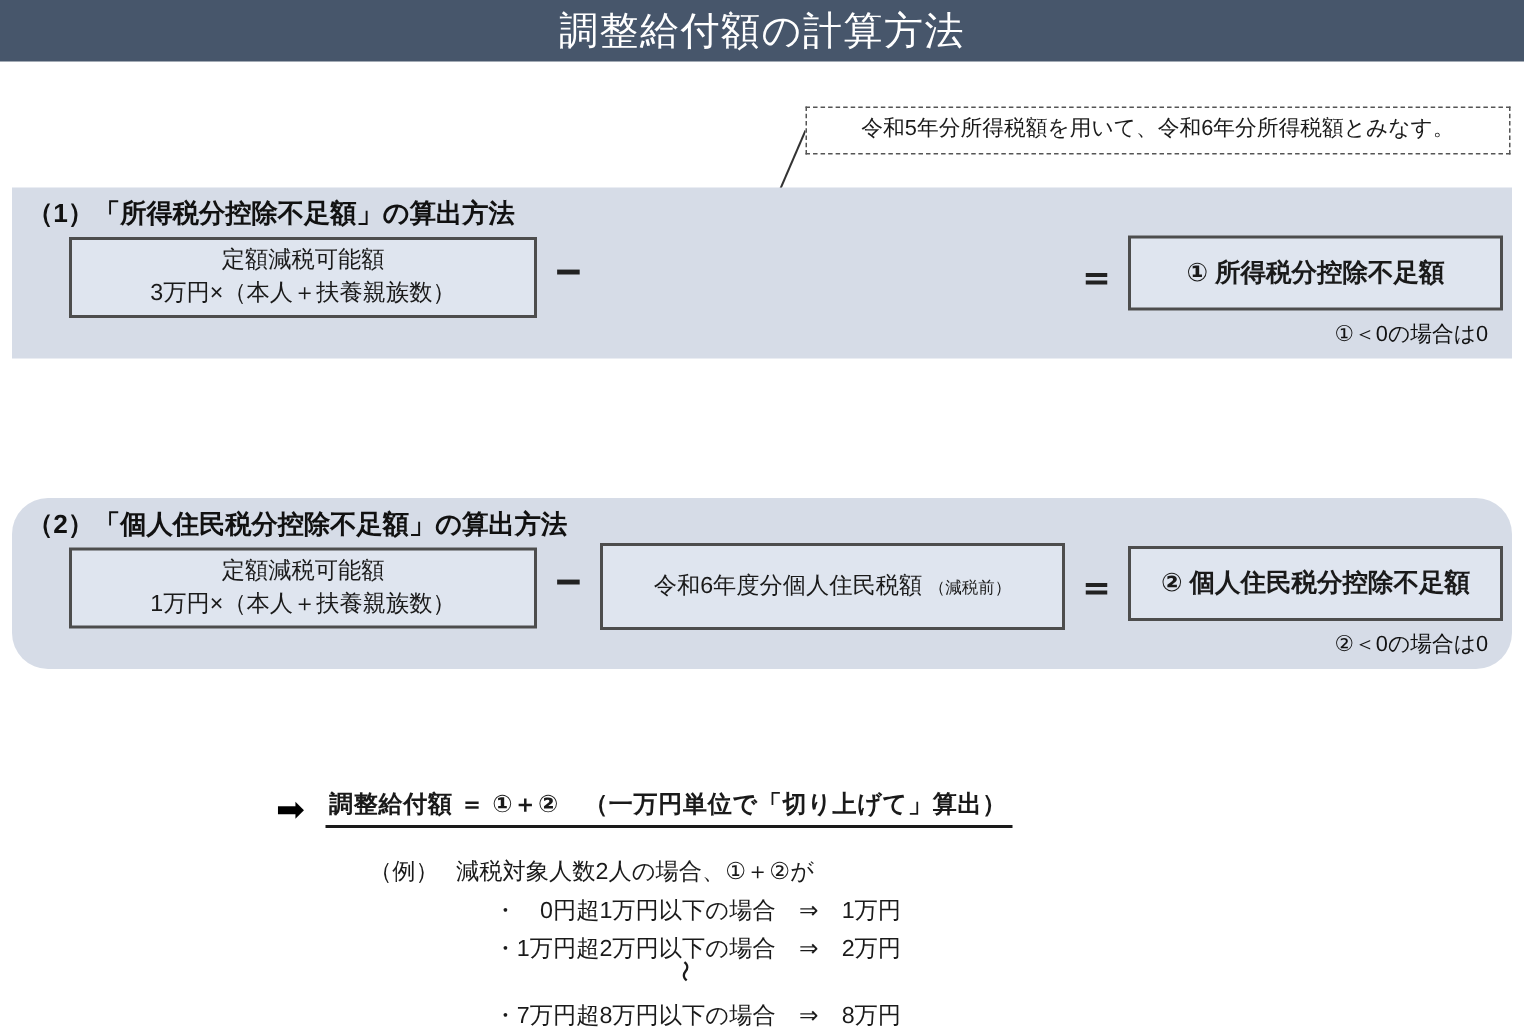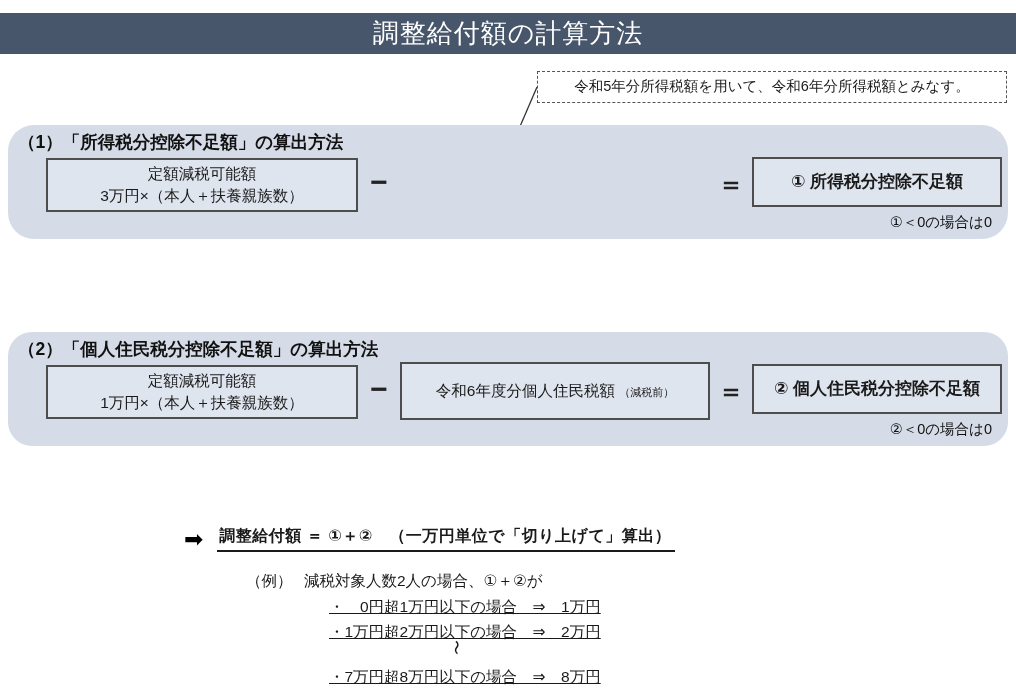--- a/index.html
+++ b/index.html
@@ -15,21 +15,20 @@
     background: #ffffff;
     overflow: hidden;
   }
 
   
   .titlebar {
     position: absolute;
     left: 0; top: 0;
     width: 1016px; height: 41px;
     background: #47566b;
-    margin-top: 13px;
   }
   .titlebar h1 {
     font-size: 26px;
     font-weight: 500;
     color: #ffffff;
     text-align: center;
     line-height: 41px;
     letter-spacing: 1px;
   }
 
@@ -52,21 +51,21 @@
     pointer-events: none;
   }
 
   
   .band {
     position: absolute;
     left: 8px;
     width: 1000px; height: 114px;
     background: #d6dce7;
   }
-  .band1 { top: 125px; border-radius: 26px; }
+  .band1 { top: 125px; }
   .band2 { top: 332px; border-radius: 24px; }
   .band h2 {
     position: absolute;
     left: 10px; top: 5px;
     font-size: 17.5px;
     font-weight: bold;
     color: #111;
   }
   .box {
     position: absolute;
@@ -114,21 +113,21 @@
   .formula {
     font-size: 16px;
     font-weight: bold;
     padding: 0 4px 3px 2px;
     border-bottom: 2.5px solid #1a1a1a;
     letter-spacing: 0.5px;
     white-space: nowrap;
   }
   .ex-label { position: absolute; left: 246px; top: 571px; font-size: 15.5px; }
   .ex-intro { position: absolute; left: 304px; top: 571px; font-size: 15.5px; }
-  .ex-item  { position: absolute; left: 329px; font-size: 15.5px; white-space: nowrap; text-decoration: underline; }
+  .ex-item  { position: absolute; left: 329px; font-size: 15.5px; white-space: nowrap; }
   .ex0 { top: 597px; }
   .ex1 { top: 622px; }
   .ex2 { top: 667px; text-align: right; }
   .ex-wave  {
     position: absolute; left: 448px; top: 638px;
     font-size: 15px;
     display: inline-block;
     transform: rotate(90deg);
   }
 </style>

